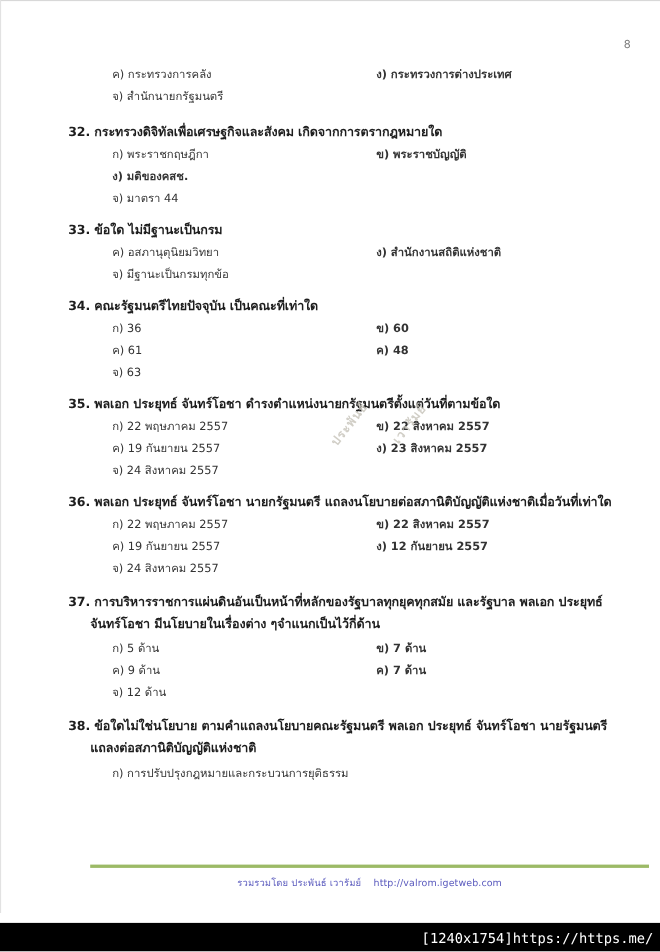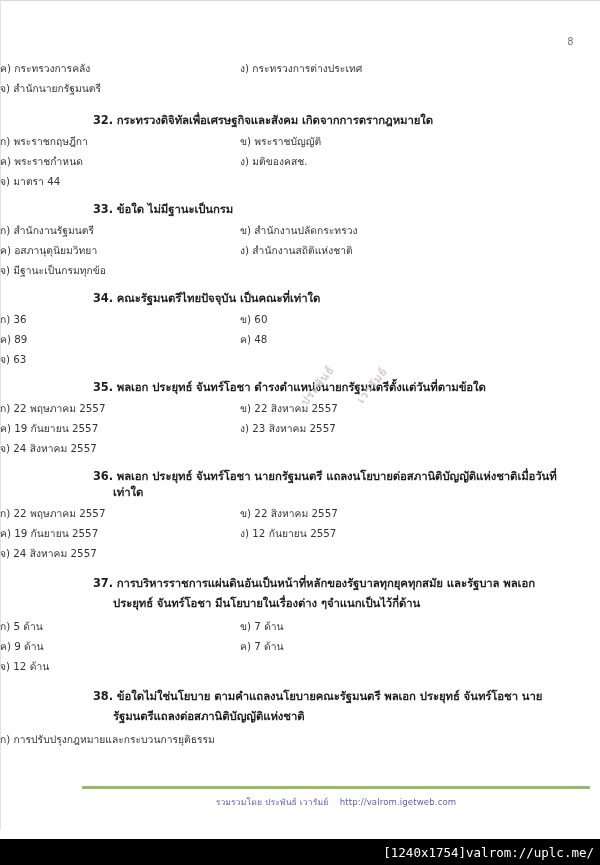--- a/index.html
+++ b/index.html
@@ -62,44 +62,44 @@
 
   
   .stem {
     font-weight: bold;
     font-size: 11.4px;
     line-height: 16px;
     color: #1d1d1d;
     padding: 4px 28px 3px 82px;
     text-indent: -20px;
     letter-spacing: -0.1px;
-    margin-left: 31px;
   }
   .stem.tall { line-height: 20px; }
 
   
   .opts {
     display: block;
+    padding-left: 102px;
     padding-right: 24px;
   }
   .optrow {
     display: flex;
     align-items: baseline;
     line-height: 15px;
     padding: 2.5px 0;
   }
   .opt {
     font-size: 10.3px;
     color: #333333;
     font-weight: normal;
     letter-spacing: 0px;
     white-space: nowrap;
   }
   .opt.left  { width: 240px; flex: 0 0 240px; }
-  .opt.right { flex: 1 1 auto; }
+  .opt.right { flex: 1 1 auto; font-weight: bold; }
 
   
   .gap-sm { height: 6px; }
   .gap-md { height: 10px; }
 
   
   .watermark {
     position: absolute;
     font-size: 11px;
     color: #c9c6bd;
@@ -183,39 +183,34 @@
     <div class="gap-md"></div>
 
     <div class="block">
       <div class="stem">32. กระทรวงดิจิทัลเพื่อเศรษฐกิจและสังคม เกิดจากการตรากฎหมายใด</div>
       <div class="opts">
         <div class="optrow">
           <span class="opt left">ก) พระราชกฤษฎีกา</span>
           <span class="opt right">ข) พระราชบัญญัติ</span>
         </div>
         <div class="optrow">
-          <span class="opt left">ค) พระราชกำหนด</span>
           <span class="opt right">ง) มติของคสช.</span>
         </div>
         <div class="optrow">
           <span class="opt left">จ) มาตรา 44</span>
           <span class="opt right"></span>
         </div>
       </div>
     </div>
 
     <div class="gap-sm"></div>
 
     <div class="block">
       <div class="stem">33. ข้อใด ไม่มีฐานะเป็นกรม</div>
       <div class="opts">
-        <div class="optrow">
-          <span class="opt left">ก) สำนักงานรัฐมนตรี</span>
-          <span class="opt right">ข) สำนักงานปลัดกระทรวง</span>
-        </div>
         <div class="optrow">
           <span class="opt left">ค) อสภานุตุนิยมวิทยา</span>
           <span class="opt right">ง) สำนักงานสถิติแห่งชาติ</span>
         </div>
         <div class="optrow">
           <span class="opt left">จ) มีฐานะเป็นกรมทุกข้อ</span>
           <span class="opt right"></span>
         </div>
       </div>
     </div>
@@ -223,21 +218,21 @@
     <div class="gap-sm"></div>
 
     <div class="block">
       <div class="stem">34. คณะรัฐมนตรีไทยปัจจุบัน เป็นคณะที่เท่าใด</div>
       <div class="opts">
         <div class="optrow">
           <span class="opt left">ก) 36</span>
           <span class="opt right">ข) 60</span>
         </div>
         <div class="optrow">
-          <span class="opt left">ค) 89</span>
+          <span class="opt left">ค) 61</span>
           <span class="opt right">ค) 48</span>
         </div>
         <div class="optrow">
           <span class="opt left">จ) 63</span>
           <span class="opt right"></span>
         </div>
       </div>
     </div>
 
     <div class="gap-sm"></div>
@@ -318,16 +313,16 @@
   <div class="watermark" id="wm-2">เวารัมย์</div>
 
   <div id="footer-rule"></div>
   <div id="footer-text">
     <span>รวมรวมโดย ประพันธ์ เวารัมย์</span>
     <span>&nbsp;&nbsp;</span>
     <span id="footer-url">http://valrom.igetweb.com</span>
   </div>
 
   <div id="status-bar">
-    <span id="status-text">[1240x1754]valrom://uplc.me/</span>
+    <span id="status-text">[1240x1754]https://https.me/</span>
   </div>
 
 </div>
 
 </body></html>

